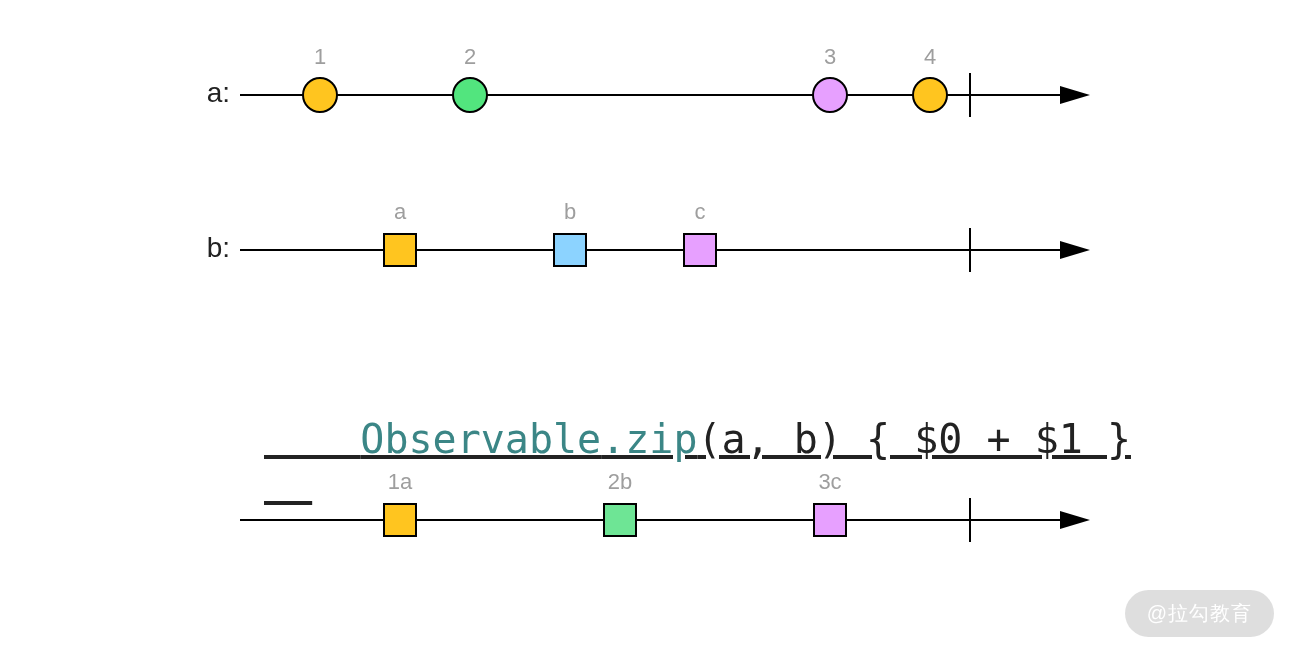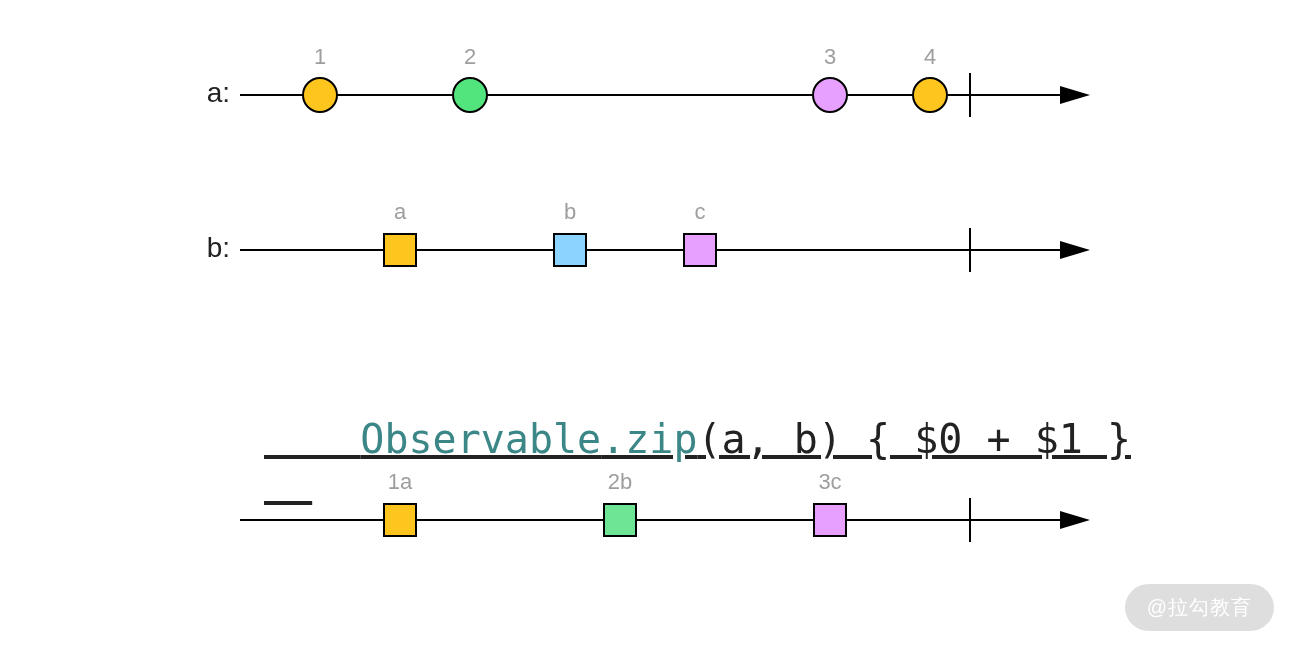--- a/index.html
+++ b/index.html
@@ -41,21 +41,21 @@
     font-size: 40px;
     color: #222;
     white-space: pre;
     text-decoration: underline;
   }
   .code .teal { color: #3b8686; }
   
   .wm {
     position: absolute;
     right: 24px;
-    bottom: 14px;
+    bottom: 8px;
     background: #d9d9d9;
     color: #ffffff;
     font-size: 20px;
     padding: 10px 22px;
     border-radius: 999px;
     letter-spacing: 1px;
     opacity: 0.85;
   }
 </style>
 </head>

